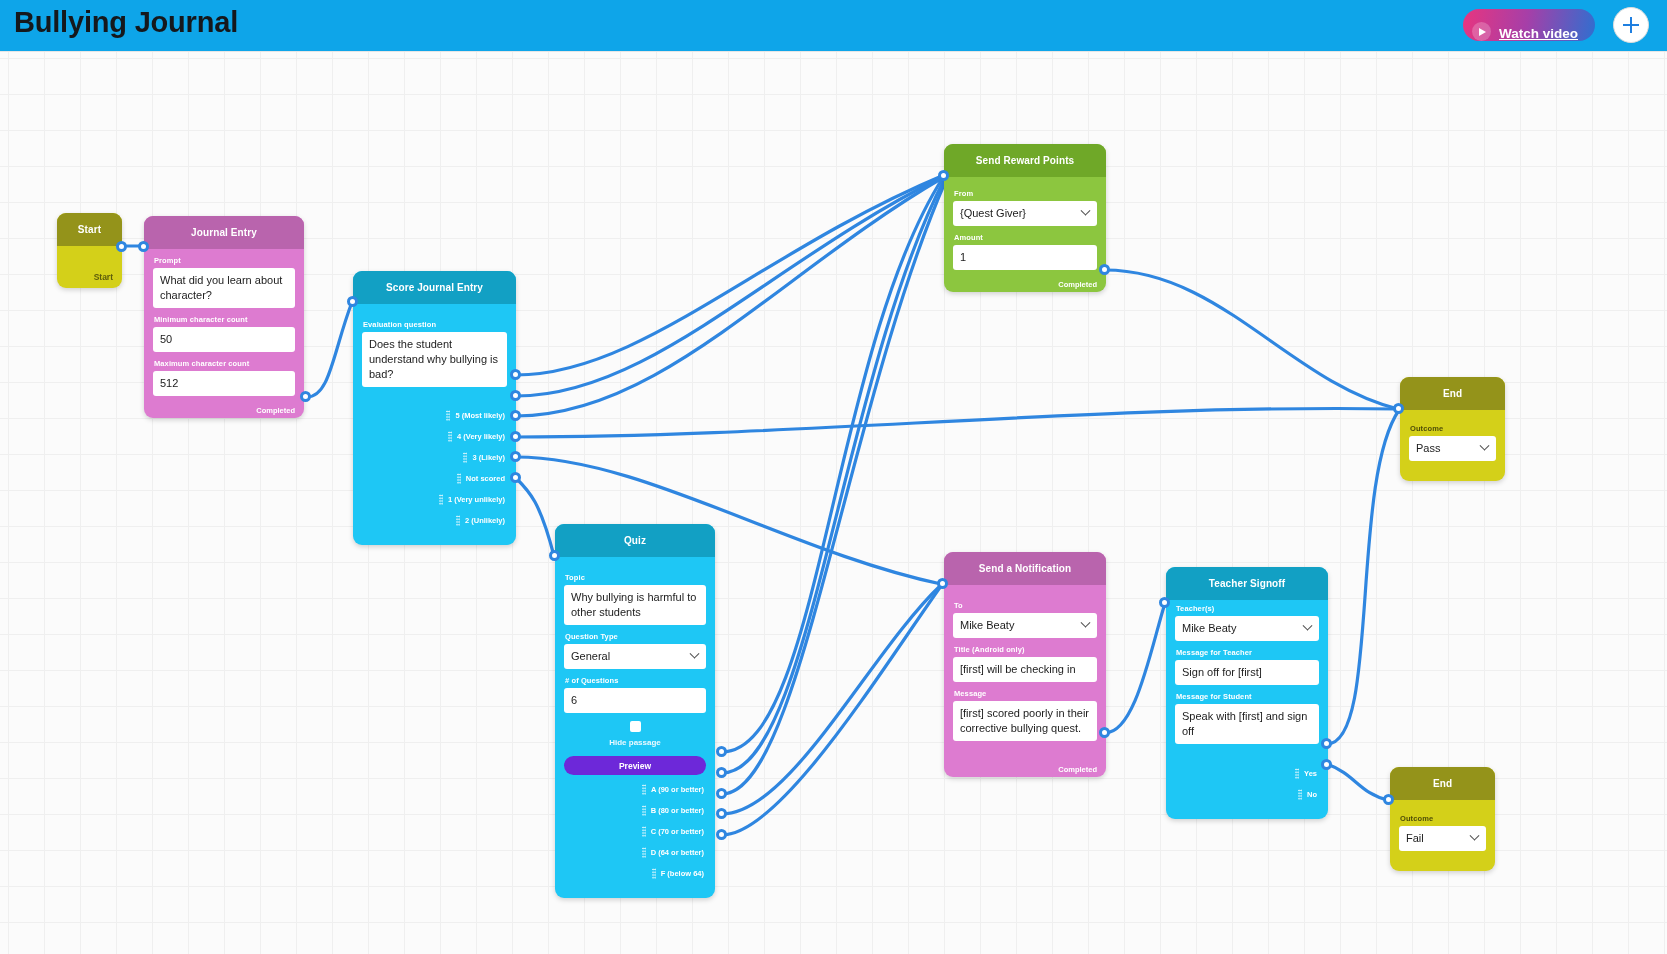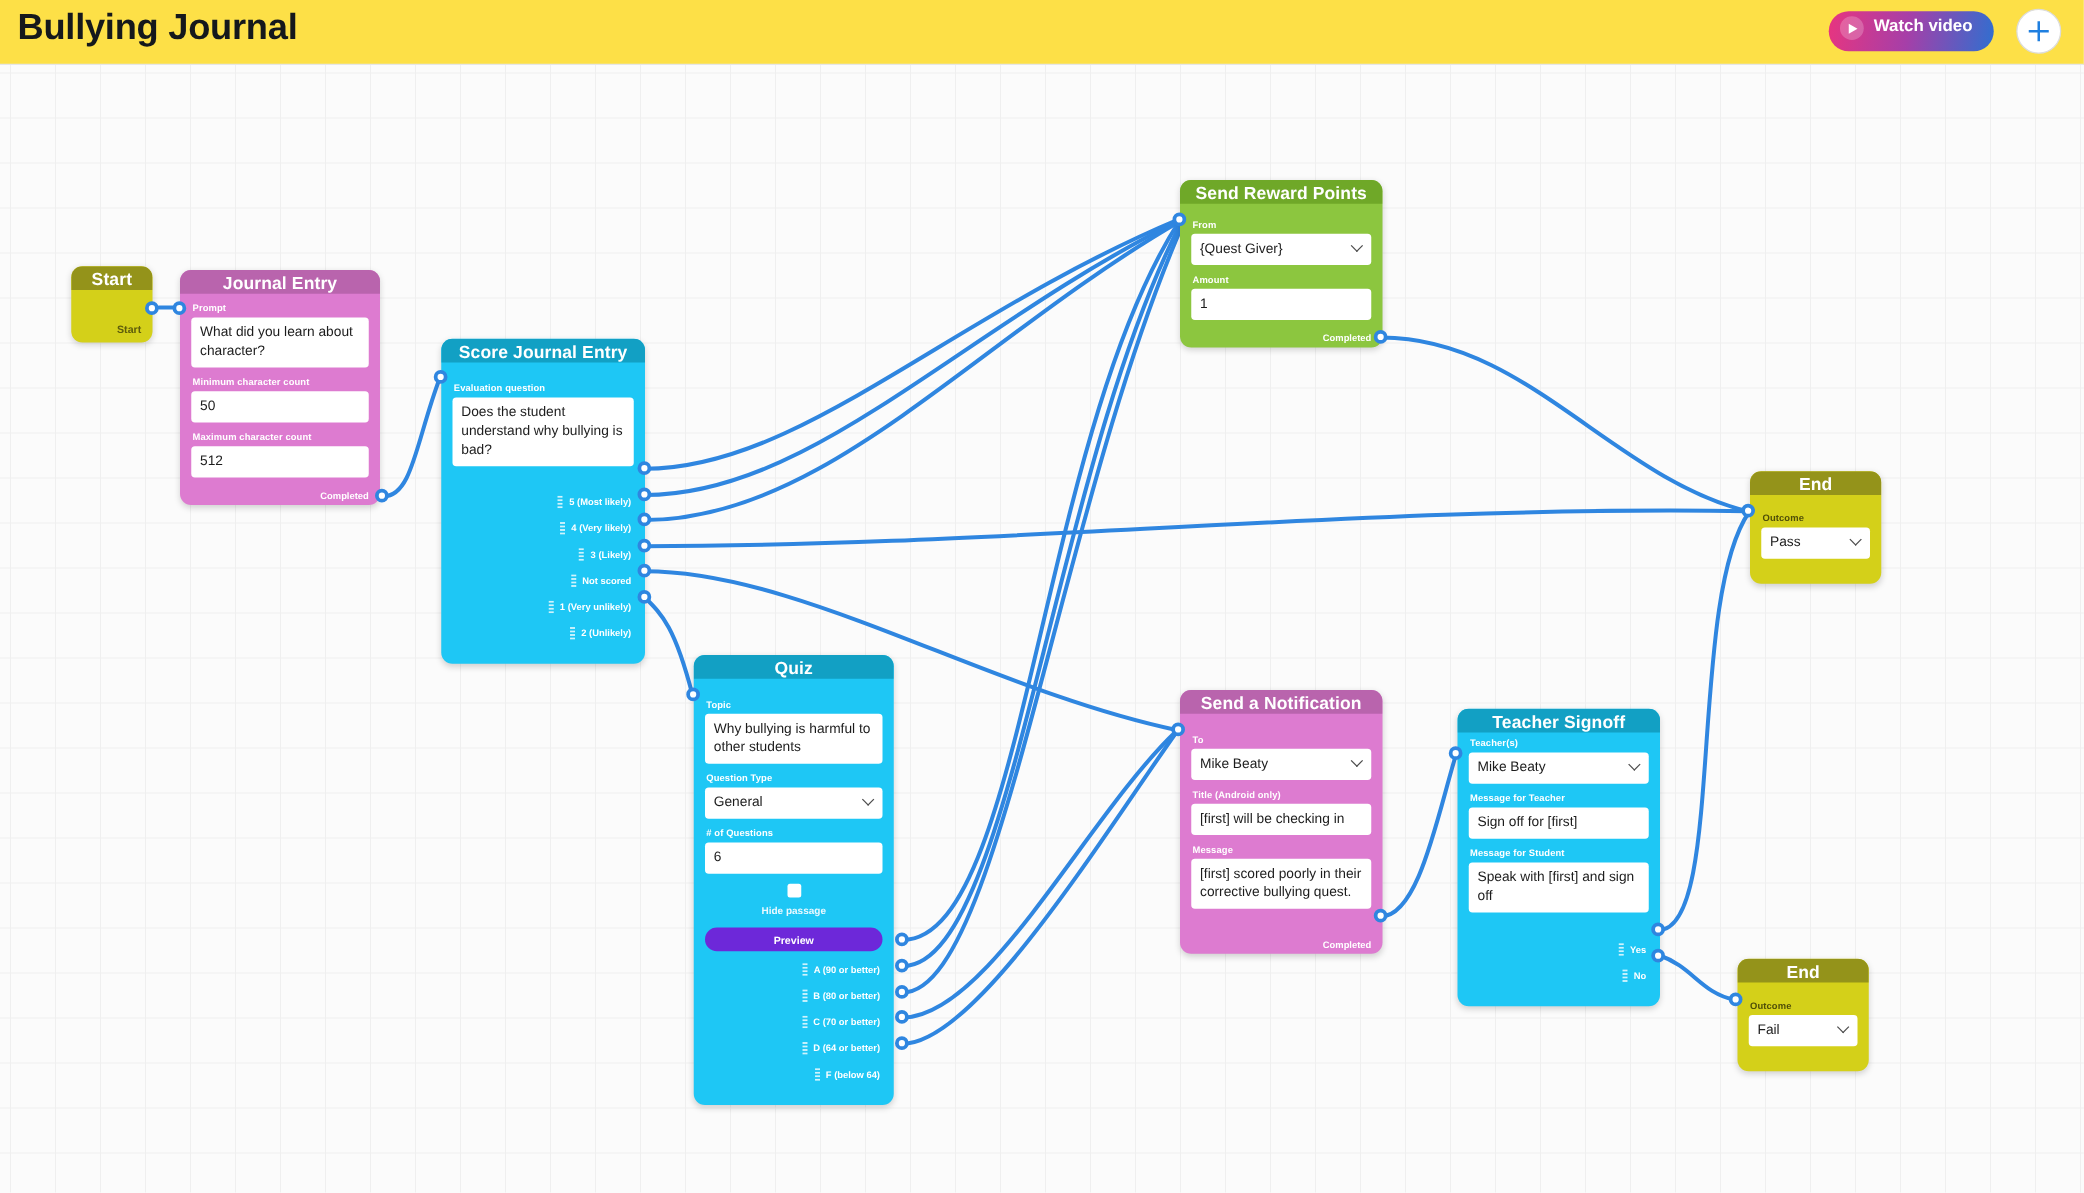--- a/index.html
+++ b/index.html
@@ -9,38 +9,39 @@
     width: 1667px; height: 954px;
     overflow: hidden;
     font-family: "Liberation Sans", sans-serif;
     background: #fbfbfb;
   }
 
   
   #topbar {
     position: absolute; left: 0; top: 0;
     width: 1667px; height: 52px;
-    background: #fde047;
+    background: #0ea5e9;
     border-bottom: 1px solid #e6e6e6;
     z-index: 50;
   }
   #page-title {
     position: absolute; left: 14px; top: 6px;
     font-size: 29px; font-weight: bold; color: #15181c;
     letter-spacing: -0.2px;
   }
   #watch-video-btn {
     position: absolute; right: 72px; top: 9px;
-    height: 32px; padding: 4px 17px 0 9px;
+    height: 32px; padding: 18px 17px 0 9px;
     border: none; border-radius: 16px;
     background: linear-gradient(100deg, #e8357f 0%, #a63fa8 48%, #2f6fd0 100%);
     color: #fff; font-size: 13.5px; font-weight: bold;
-    display: flex; align-items: flex-start; gap: 8px;
+    display: flex; align-items: flex-end; gap: 8px;
     cursor: pointer;
     font-family: "Liberation Sans", sans-serif;
+    text-decoration: underline;
   }
   .play-circle {
     width: 19px; height: 19px; border-radius: 50%;
     background: rgba(255,255,255,0.22);
     display: flex; align-items: center; justify-content: center;
   }
   .play-tri {
     width: 0; height: 0;
     border-left: 7px solid #fff;
     border-top: 4.5px solid transparent;
@@ -76,23 +77,23 @@
 
   
   .node {
     position: absolute;
     border-radius: 9px;
     box-shadow: 0 2px 5px rgba(0,0,0,0.17);
     overflow: hidden;
     z-index: 10;
   }
   .node-header {
-    height: 19px;
+    height: 33px;
     display: flex; align-items: center; justify-content: center;
-    font-size: 14px; font-weight: bold; color: #ffffff;
+    font-size: 10px; font-weight: bold; color: #ffffff;
     letter-spacing: 0.1px;
   }
   .node-body { padding: 0 9px 8px 9px; }
   .field-label {
     font-size: 7.5px; font-weight: bold; color: #ffffff;
     margin: 7px 0 3px 1px; letter-spacing: 0.1px;
   }
   .field-box {
     background: #fff; border-radius: 3px;
     font-size: 11px; color: #1c1c1c;

